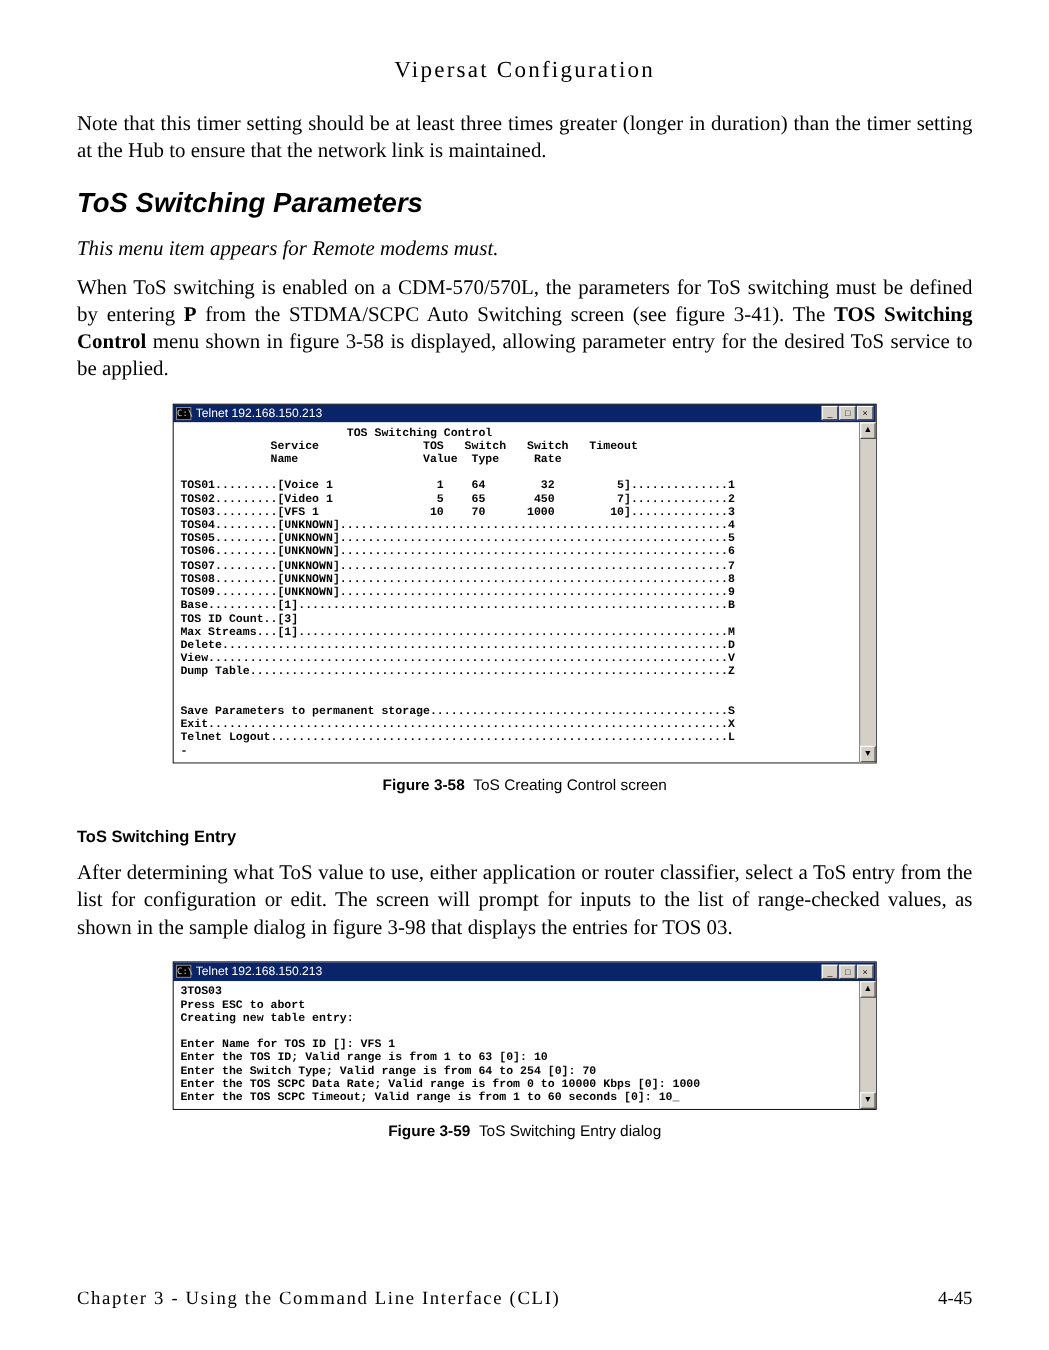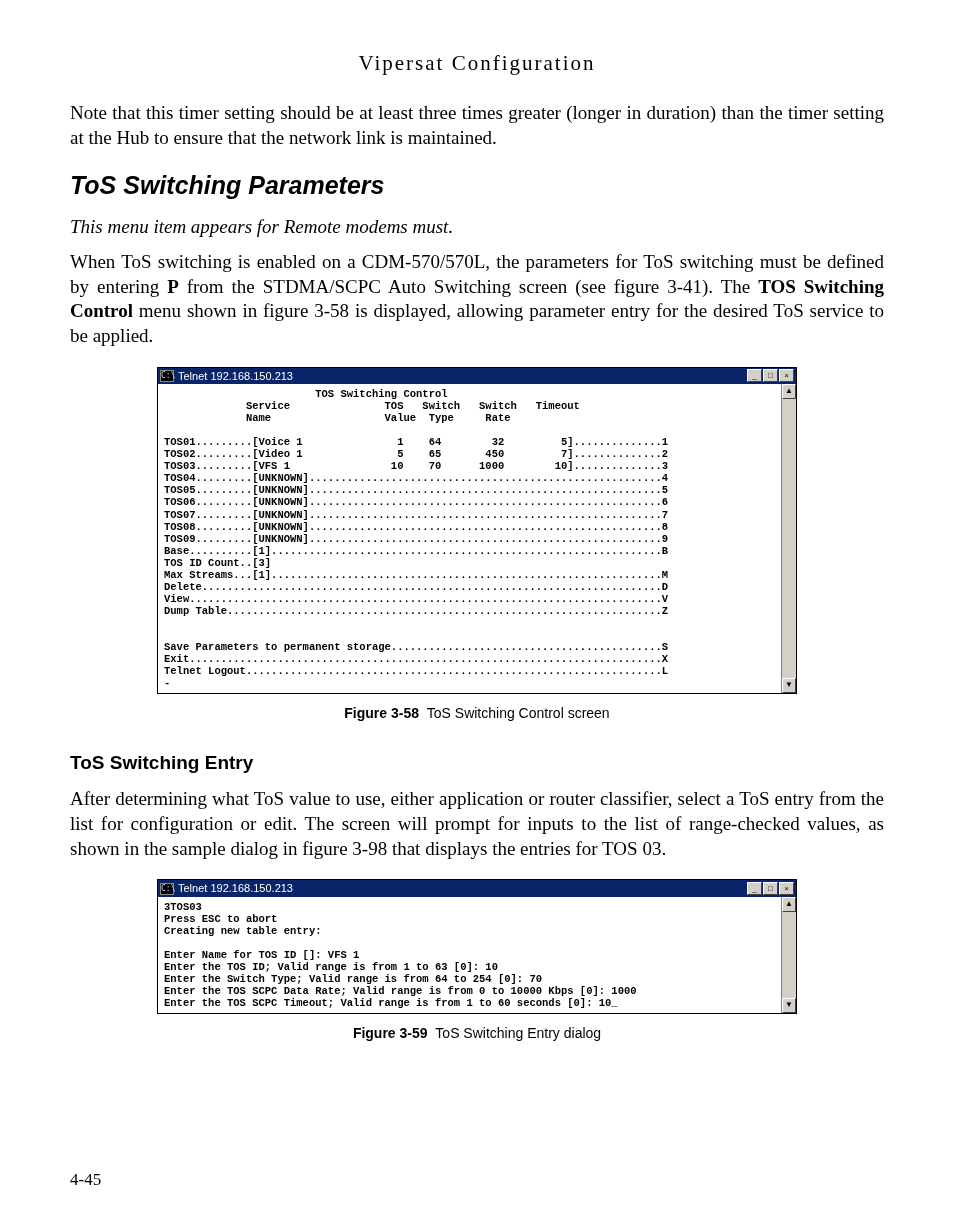--- a/index.html
+++ b/index.html
@@ -103,21 +103,21 @@
     .figure-caption {
       font-family: Arial, Helvetica, sans-serif;
       font-size: 14px;
       text-align: center;
       margin: 4px 0 18px 0;
     }
     .figure-caption b { font-weight: bold; }
     h3.subheading {
       font-family: Arial, Helvetica, sans-serif;
       font-weight: bold;
-      font-size: 19px;
+      font-size: 15px;
       margin: 10px 0 12px 0;
     }
     .footer {
       position: absolute;
       left: 70px; right: 70px; bottom: 36px;
       display:flex; justify-content: space-between;
       font-family: 'Times New Roman', serif;
       font-size: 17px;
     }
     .footer-left { letter-spacing: 1.5px; }
@@ -176,21 +176,21 @@
 Exit...........................................................................X
 Telnet Logout..................................................................L
 -</pre>
       <div class="scrollbar">
         <div class="sb-btn">▲</div>
         <div class="sb-btn">▼</div>
       </div>
     </div>
   </div>
   <div class="figure-caption">
-    <b>Figure 3-58</b>&nbsp;&nbsp;<span>ToS Switching Control screen</span>
+    <b>Figure 3-58</b>&nbsp;&nbsp;<span>ToS Creating Control screen</span>
   </div>
 </div>
 
 <h3 class="subheading">ToS Switching Entry</h3>
 
 <p class="body-para">After determining what ToS value to use, either application or router classifier, select a ToS entry from the list for configuration or edit. The screen will prompt for inputs to the list of range-checked values, as shown in the sample dialog in figure 3-98 that displays the entries for TOS 03.</p>
 
 <div class="figure-block">
   <div class="term-window">
     <div class="titlebar">
@@ -219,14 +219,15 @@
         <div class="sb-btn">▼</div>
       </div>
     </div>
   </div>
   <div class="figure-caption">
     <b>Figure 3-59</b>&nbsp;&nbsp;<span>ToS Switching Entry dialog</span>
   </div>
 </div>
 
 <div class="footer">
+  <span class="footer-left">Chapter 3 - Using the Command Line Interface (CLI)</span>
   <span>4-45</span>
 </div>
 
 </body></html>

